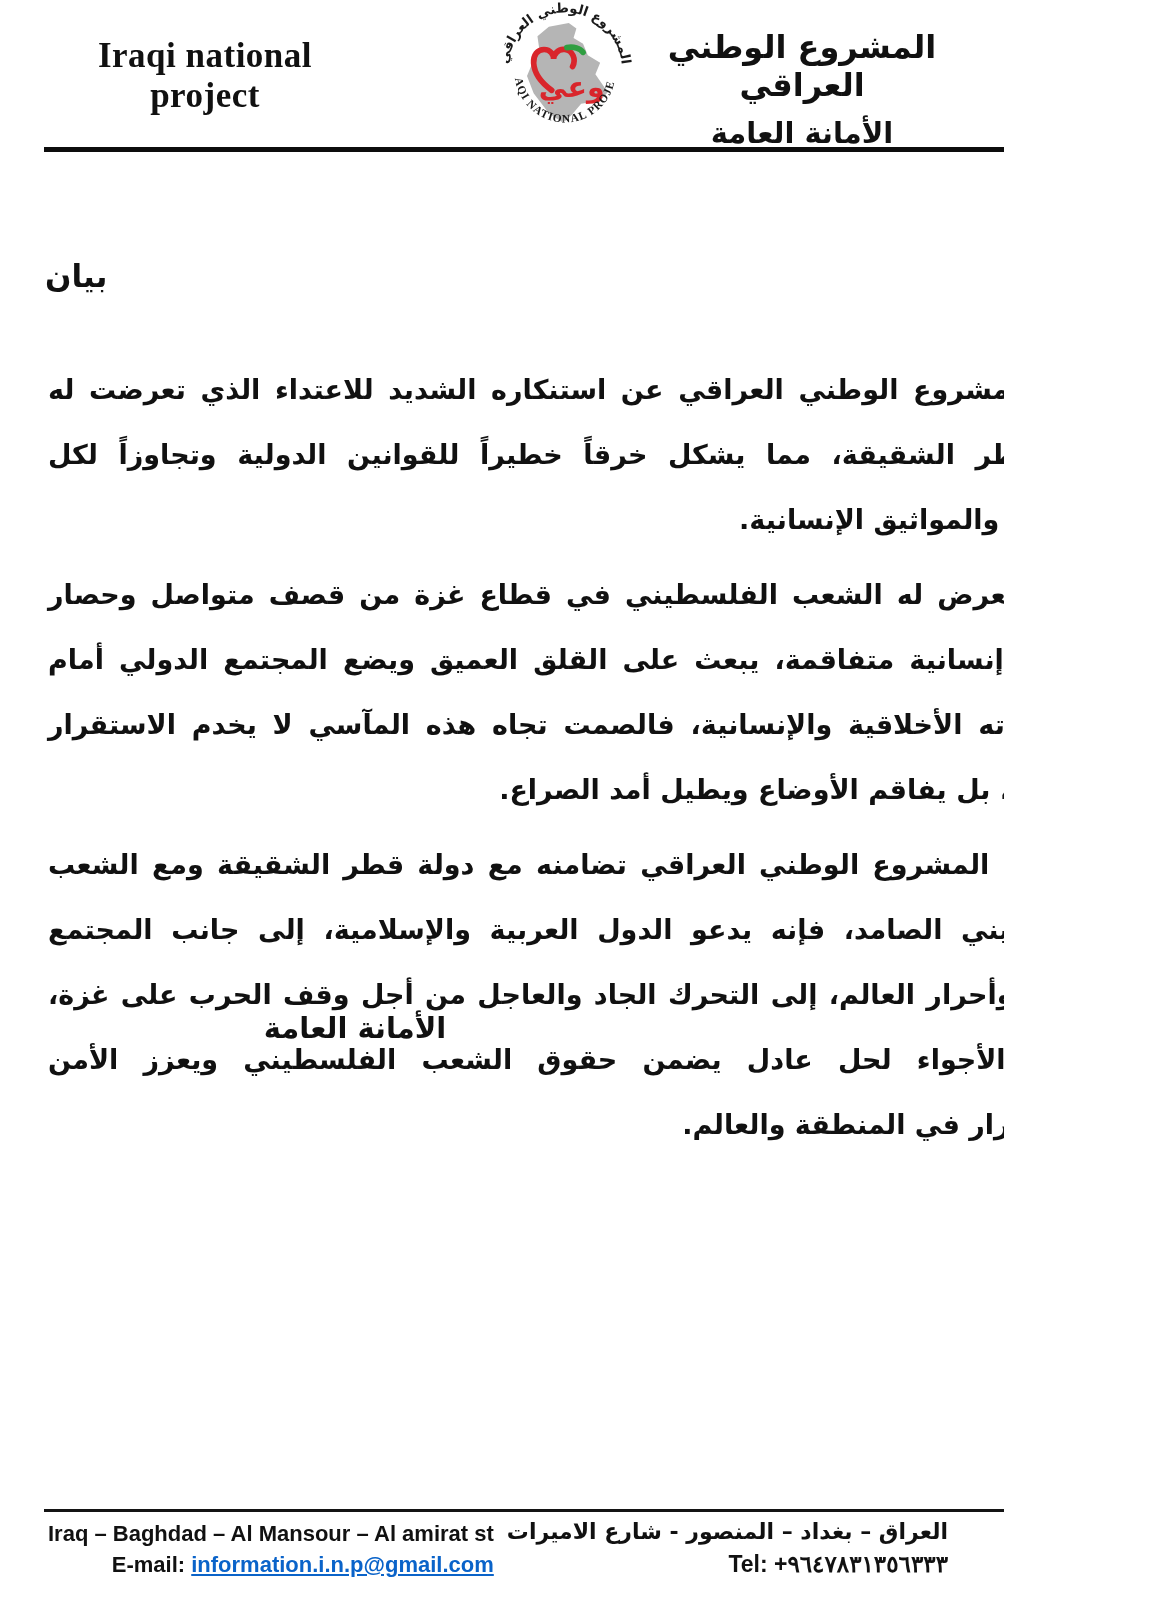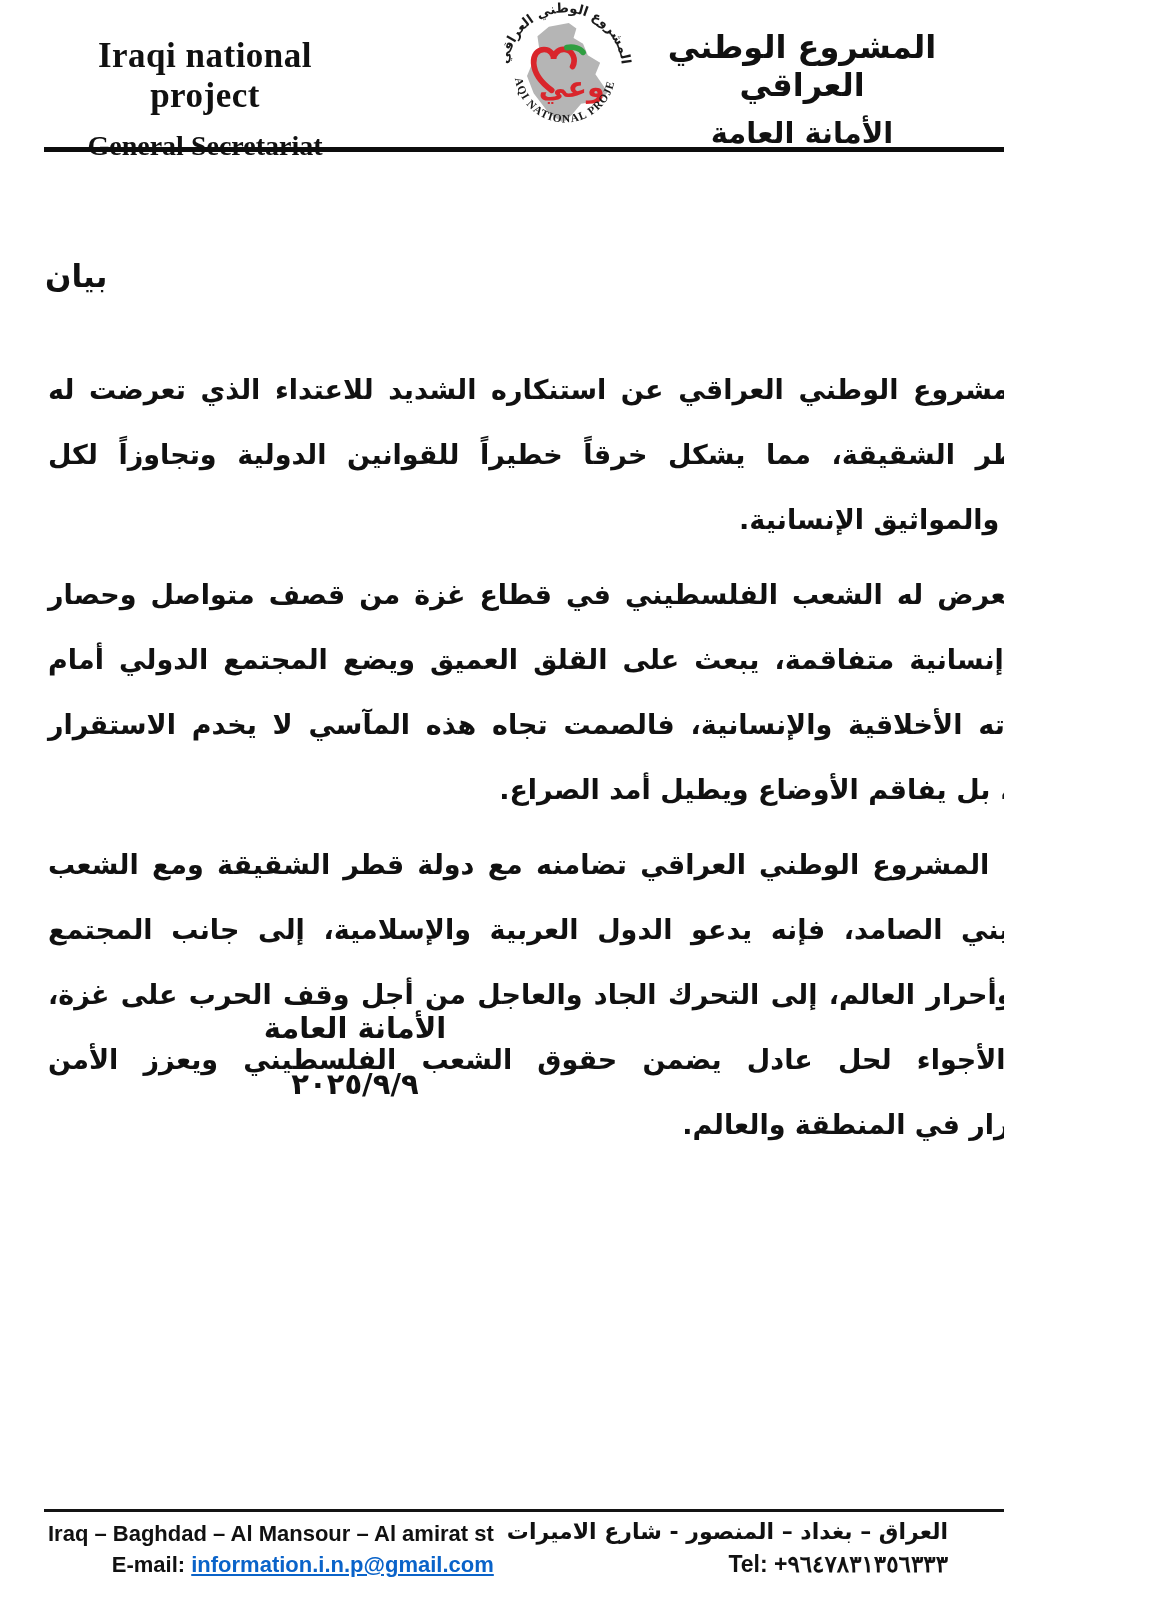--- a/index.html
+++ b/index.html
@@ -56,21 +56,20 @@
 </head>
 <body>
 
 <div class="page">
 
   <div class="edge-strip"></div>
   <div class="edge-line"></div>
 
   <div class="header-left">
     <div class="l1">Iraqi national project</div>
-    <div class="l2">General Secretariat</div>
   </div>
 
   <svg class="logo" viewBox="0 0 160 160">
     <defs>
       <path id="arcTop" d="M 21,82 A 60,60 0 1 1 139,82" fill="none"></path>
       <path id="arcBottom" d="M 28,84 A 53,53 0 0 0 132,84" fill="none"></path>
     </defs>
 
     <path d="M 63,26 L 84,22 L 92,28 L 89,38 L 99,44 L 104,56 L 117,64 L 112,76 L 125,95 L 117,104 L 97,107 L 87,119 L 78,127 L 63,117 L 47,96 L 40,78 L 47,61 L 53,50 L 51,36 Z" fill="#b5b5b5"></path>
 
@@ -98,21 +97,20 @@
   <div class="doc-title">بيان</div>
 
   <div class="doc-body">
     <p>يعرب المشروع الوطني العراقي عن استنكاره الشديد للاعتداء الذي تعرضت له دولة قطر الشقيقة، مما يشكل خرقاً خطيراً للقوانين الدولية وتجاوزاً لكل الأعراف والمواثيق الإنسانية.</p>
     <p>إن ما يتعرض له الشعب الفلسطيني في قطاع غزة من قصف متواصل وحصار ومعاناة إنسانية متفاقمة، يبعث على القلق العميق ويضع المجتمع الدولي أمام مسؤولياته الأخلاقية والإنسانية، فالصمت تجاه هذه المآسي لا يخدم الاستقرار والسلام، بل يفاقم الأوضاع ويطيل أمد الصراع.</p>
     <p>وإذ يؤكد المشروع الوطني العراقي تضامنه مع دولة قطر الشقيقة ومع الشعب الفلسطيني الصامد، فإنه يدعو الدول العربية والإسلامية، إلى جانب المجتمع الدولي وأحرار العالم، إلى التحرك الجاد والعاجل من أجل وقف الحرب على غزة، وتهيئة الأجواء لحل عادل يضمن حقوق الشعب الفلسطيني ويعزز الأمن والاستقرار في المنطقة والعالم.</p>
   </div>
 
   <div class="signature">
     <div>الأمانة العامة</div>
-    <div>٢٠٢٥/٩/٩</div>
   </div>
 
   <div class="footer-rule"></div>
 
   <div class="footer-left">
     <div>Iraq – Baghdad – Al Mansour – Al amirat st</div>
     <div>
       <span>E-mail:</span>
       <a href="#">information.i.n.p@gmail.com</a>
     </div>

